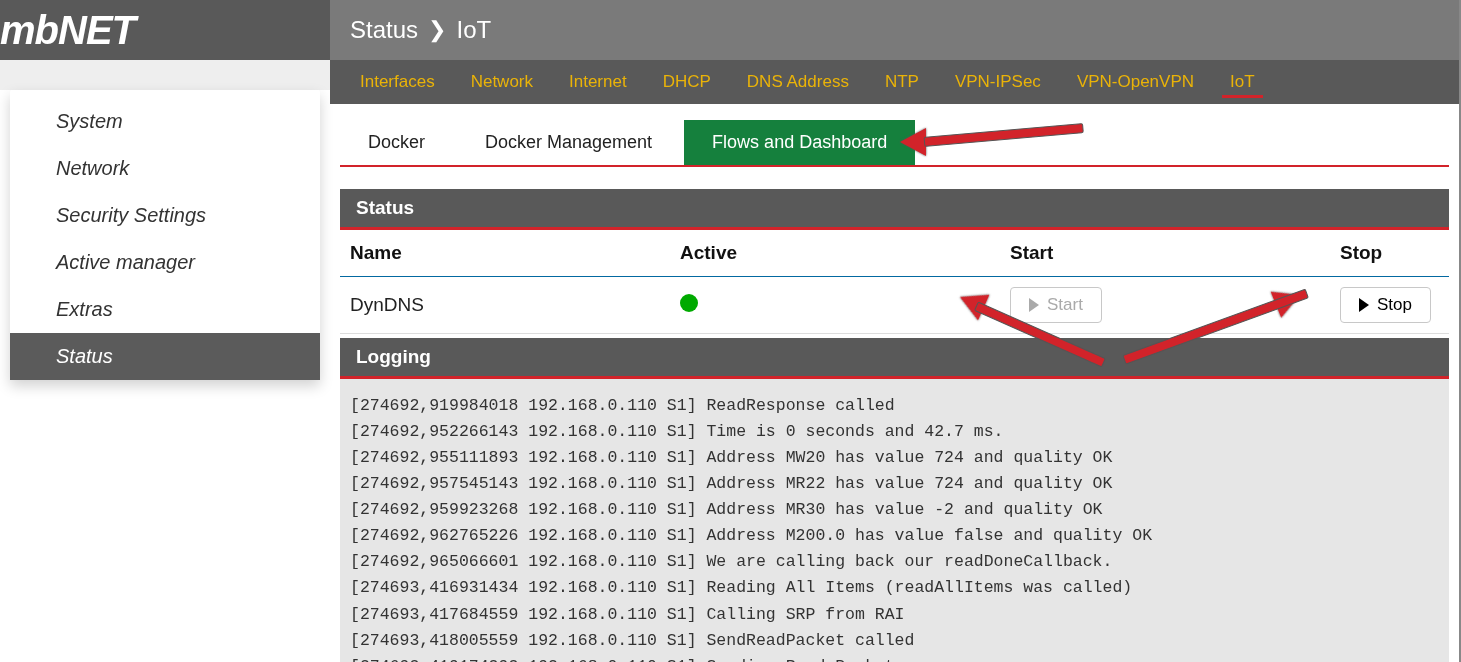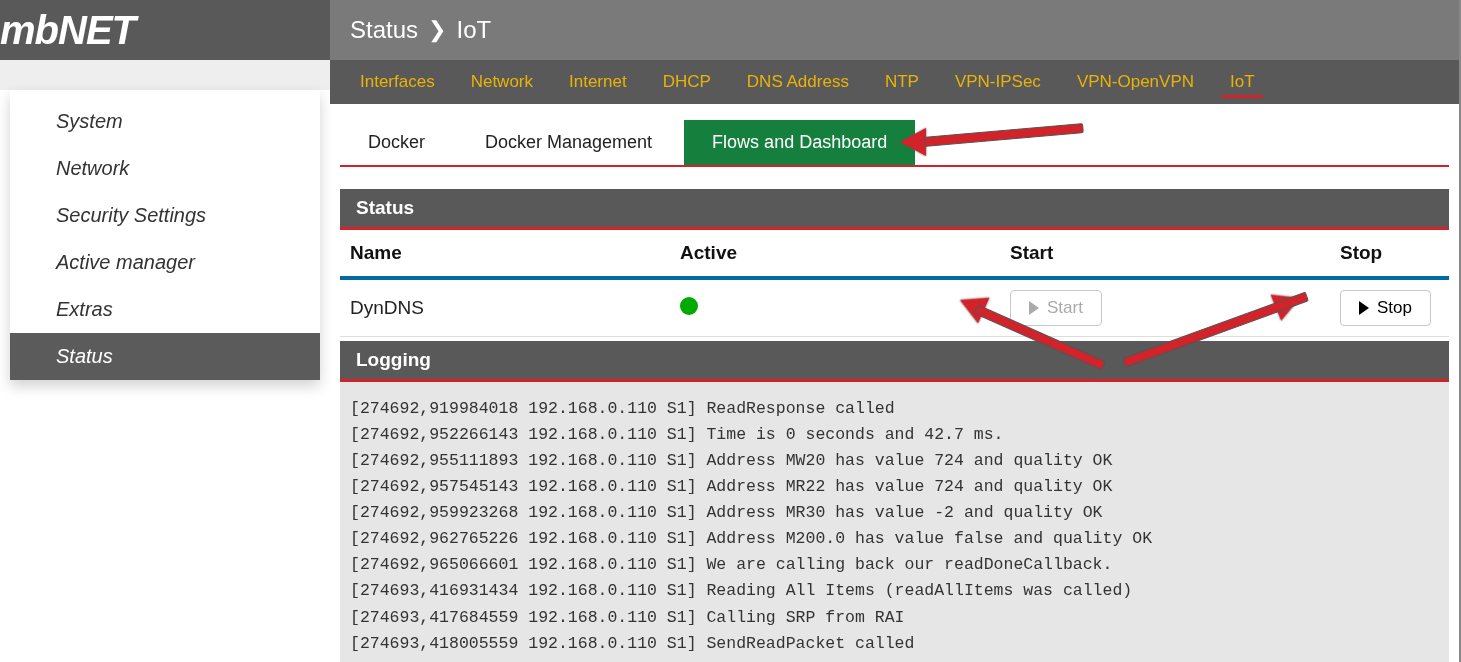--- a/index.html
+++ b/index.html
@@ -66,21 +66,21 @@
 
   .panel { margin-top: 22px; }
   .panel-head {
     background: #595959; color: #fff; font-size: 19px; font-weight: 700;
     padding: 8px 16px; border-bottom: 3px solid #d2232a;
   }
 
   .status-table { width: 100%; border-collapse: collapse; }
   .status-table th {
     text-align: left; font-size: 19px; font-weight: 700; color: #111;
-    padding: 12px 10px; border-bottom: 4px solid #0369a1;
+    padding: 12px 10px; border-bottom: 1px solid #0369a1;
   }
   .status-table td {
     text-align: left; font-size: 19px; color: #222;
     padding: 10px 10px; border-bottom: 1px solid #ddd;
   }
   .dot {
     display: inline-block; width: 18px; height: 18px; border-radius: 50%;
     background: #0a0;
   }
   .btn {

